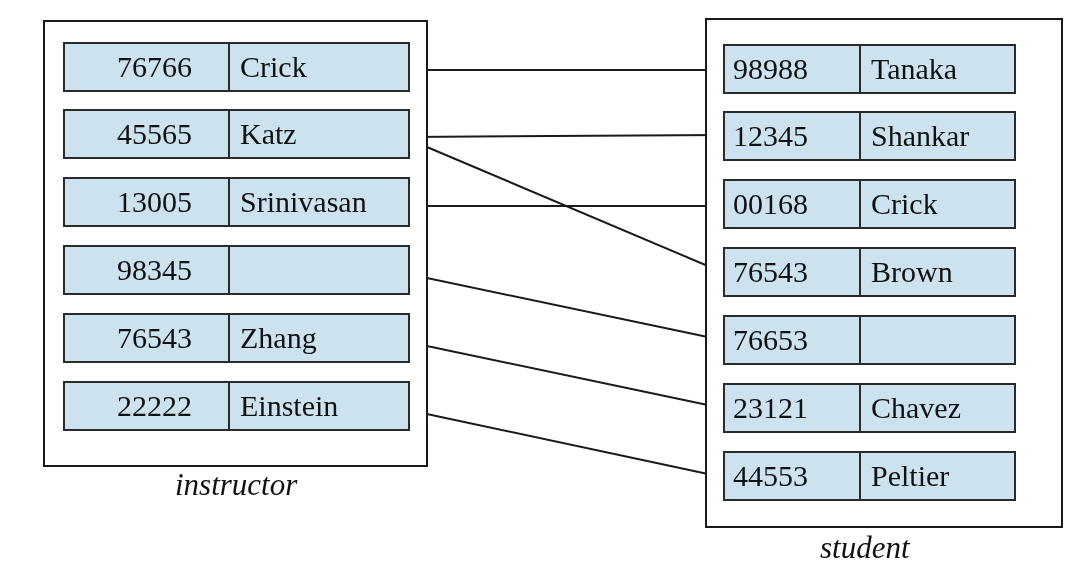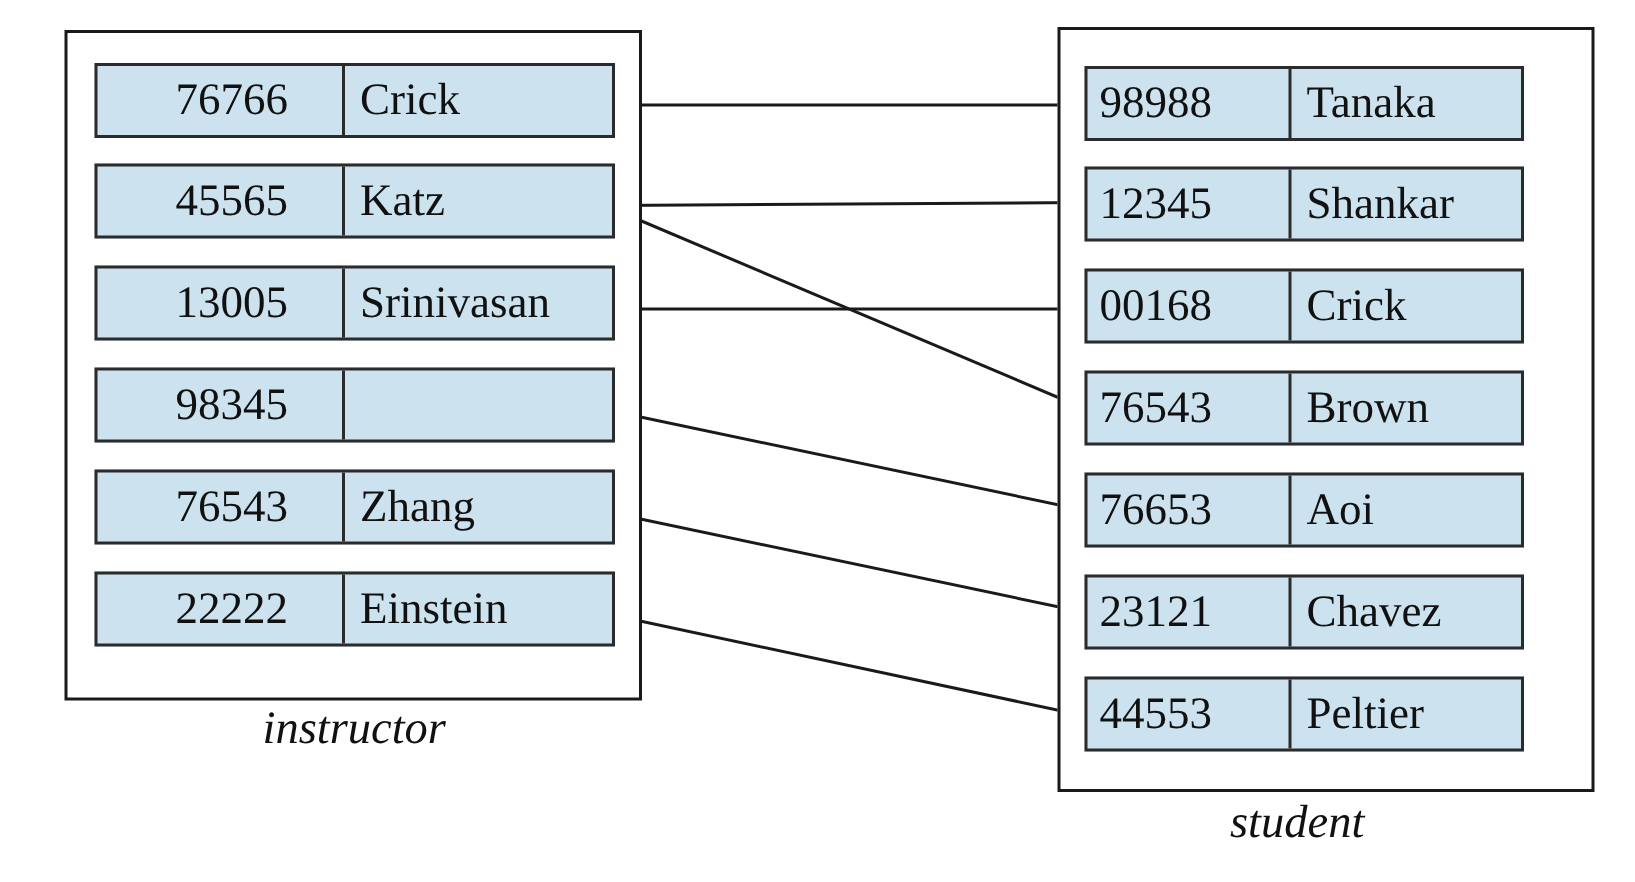--- a/index.html
+++ b/index.html
@@ -124,21 +124,20 @@
     <div class="rel-row" style="top:159px">
       <span class="cell-id">00168</span>
       <span class="cell-name">Crick</span>
     </div>
     <div class="rel-row" style="top:227px">
       <span class="cell-id">76543</span>
       <span class="cell-name">Brown</span>
     </div>
     <div class="rel-row" style="top:295px">
       <span class="cell-id">76653</span>
-      <span class="cell-name">Aoi</span>
     </div>
     <div class="rel-row" style="top:363px">
       <span class="cell-id">23121</span>
       <span class="cell-name">Chavez</span>
     </div>
     <div class="rel-row" style="top:431px">
       <span class="cell-id">44553</span>
       <span class="cell-name">Peltier</span>
     </div>
   </div>

